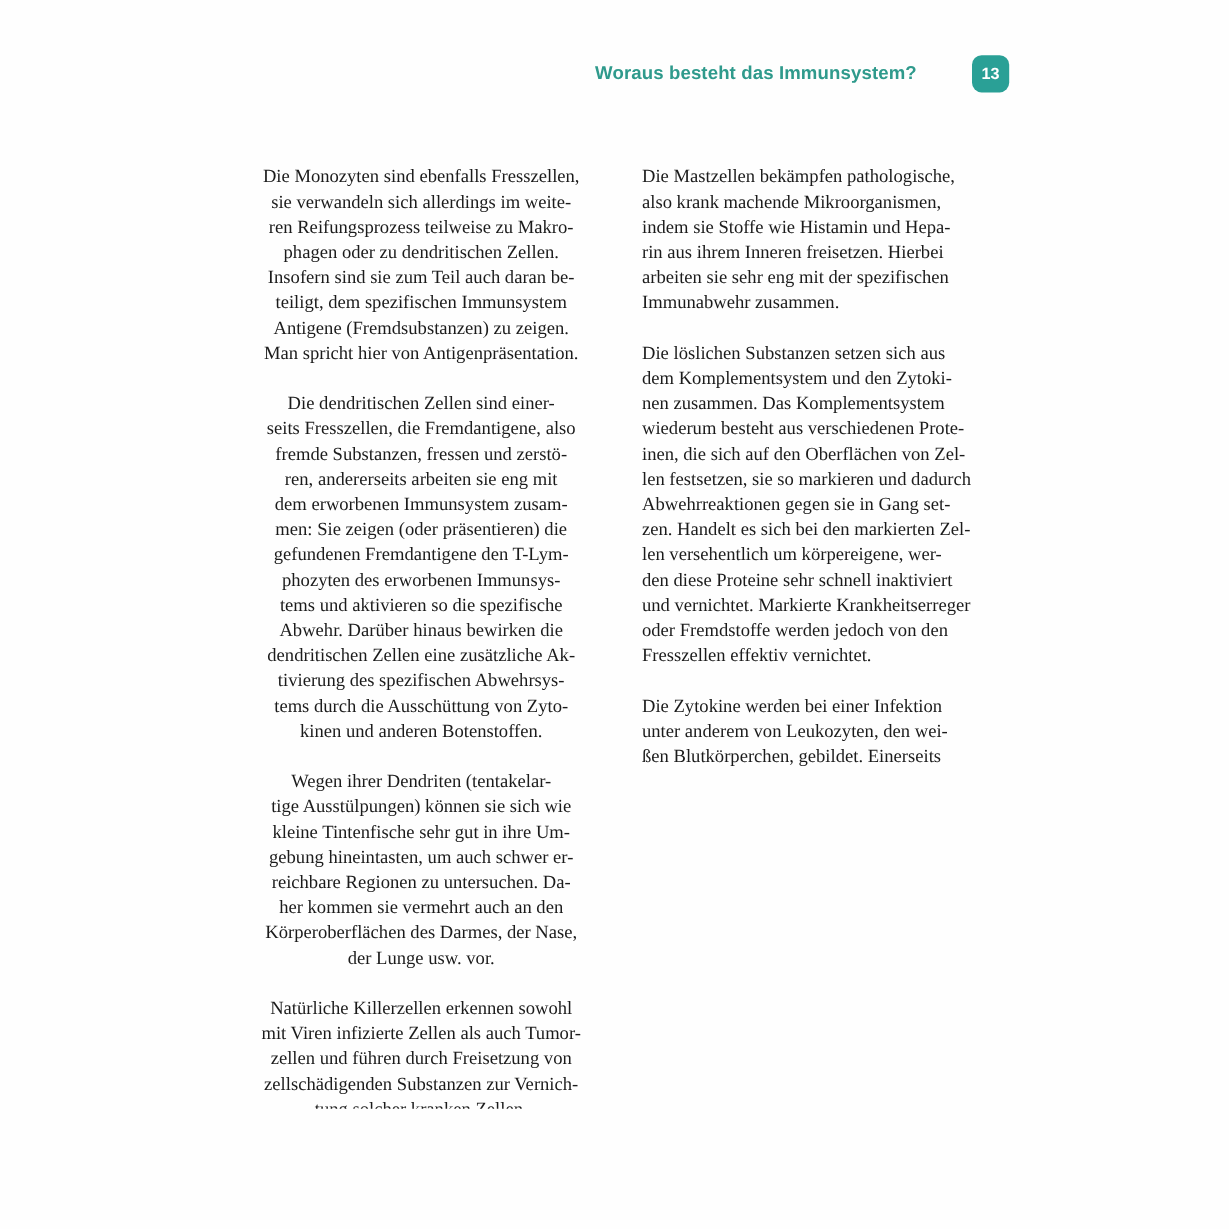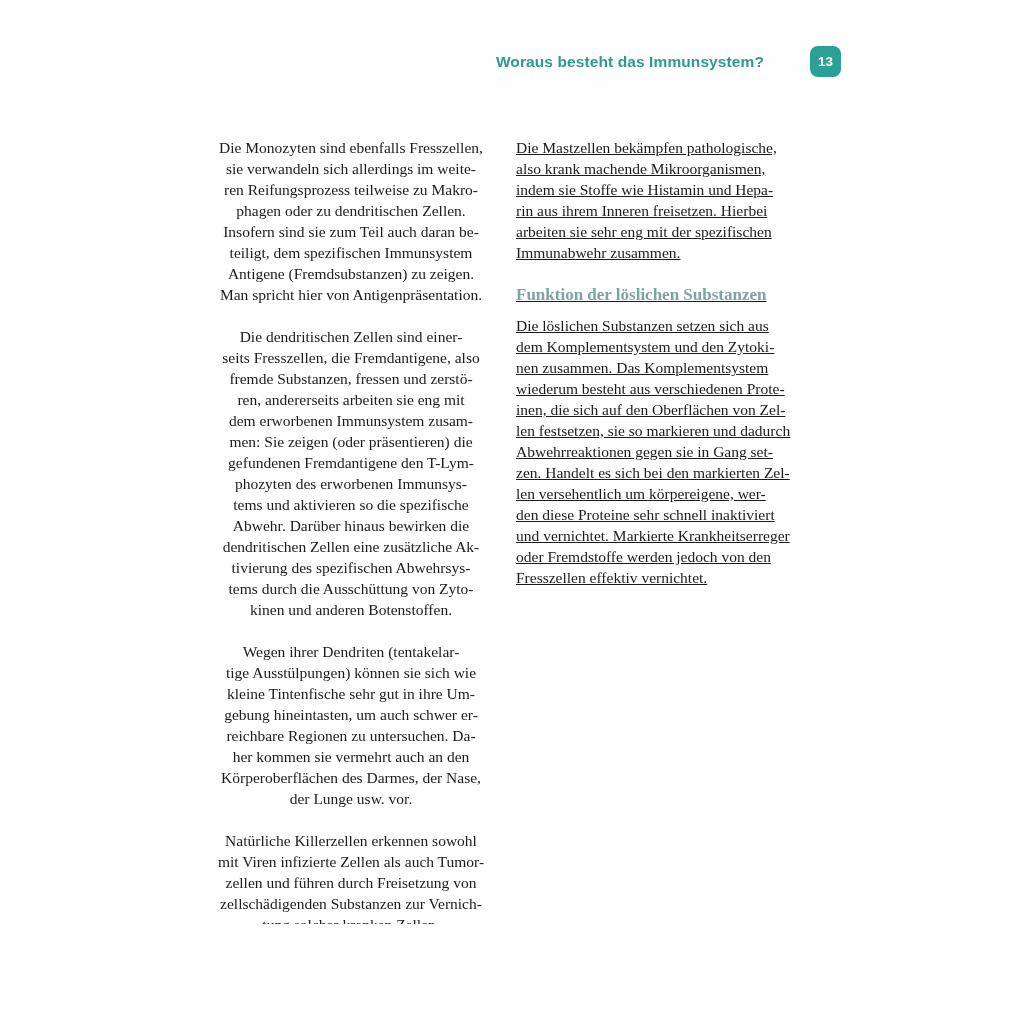--- a/index.html
+++ b/index.html
@@ -53,21 +53,21 @@
   
   .column {
     position: absolute;
     top: 137px;
     width: 292px;
     color: #1b1b1b;
     font-size: 15.5px;
     line-height: 21px;
   }
   .column-left  { left: 205px; text-align: center; }
-  .column-right { left: 516px; text-decoration: underline; }
+  .column-right { left: 535px; }
   .para {
     white-space: pre-line;
     margin: 0 0 21px 0;
   }
   .section-heading {
     color: #7fa39e;
     font-size: 17px;
     line-height: 22px;
     margin: 15px 0 9px 0;
     white-space: pre-line;
@@ -141,33 +141,35 @@
 tung solcher kranken Zellen.</p>
   </div>
 
   <div class="column column-right">
     <p class="para">Die Mastzellen bekämpfen pathologische,
 also krank machende Mikroorganismen,
 indem sie Stoffe wie Histamin und Hepa-
 rin aus ihrem Inneren freisetzen. Hierbei
 arbeiten sie sehr eng mit der spezifischen
 Immunabwehr zusammen.</p>
-    <h2 class="section-heading">Funktion der löslichen Substanzen</h2>
     <p class="para">Die löslichen Substanzen setzen sich aus
 dem Komplementsystem und den Zytoki-
 nen zusammen. Das Komplementsystem
 wiederum besteht aus verschiedenen Prote-
 inen, die sich auf den Oberflächen von Zel-
 len festsetzen, sie so markieren und dadurch
 Abwehrreaktionen gegen sie in Gang set-
 zen. Handelt es sich bei den markierten Zel-
 len versehentlich um körpereigene, wer-
 den diese Proteine sehr schnell inaktiviert
 und vernichtet. Markierte Krankheitserreger
 oder Fremdstoffe werden jedoch von den
 Fresszellen effektiv vernichtet.</p>
+    <p class="para">Die Zytokine werden bei einer Infektion
+unter anderem von Leukozyten, den wei-
+ßen Blutkörperchen, gebildet. Einerseits</p>
   </div>
 
   <div class="page-footer">aus: Braun-Munzinger, Rheuma und andere Autoimmunerkrankungen (ISBN 9783432119670) © 2025 TRIAS Verlag</div>
 
   <div class="footer-rule"></div>
 
 </div>
 
 </body></html>

